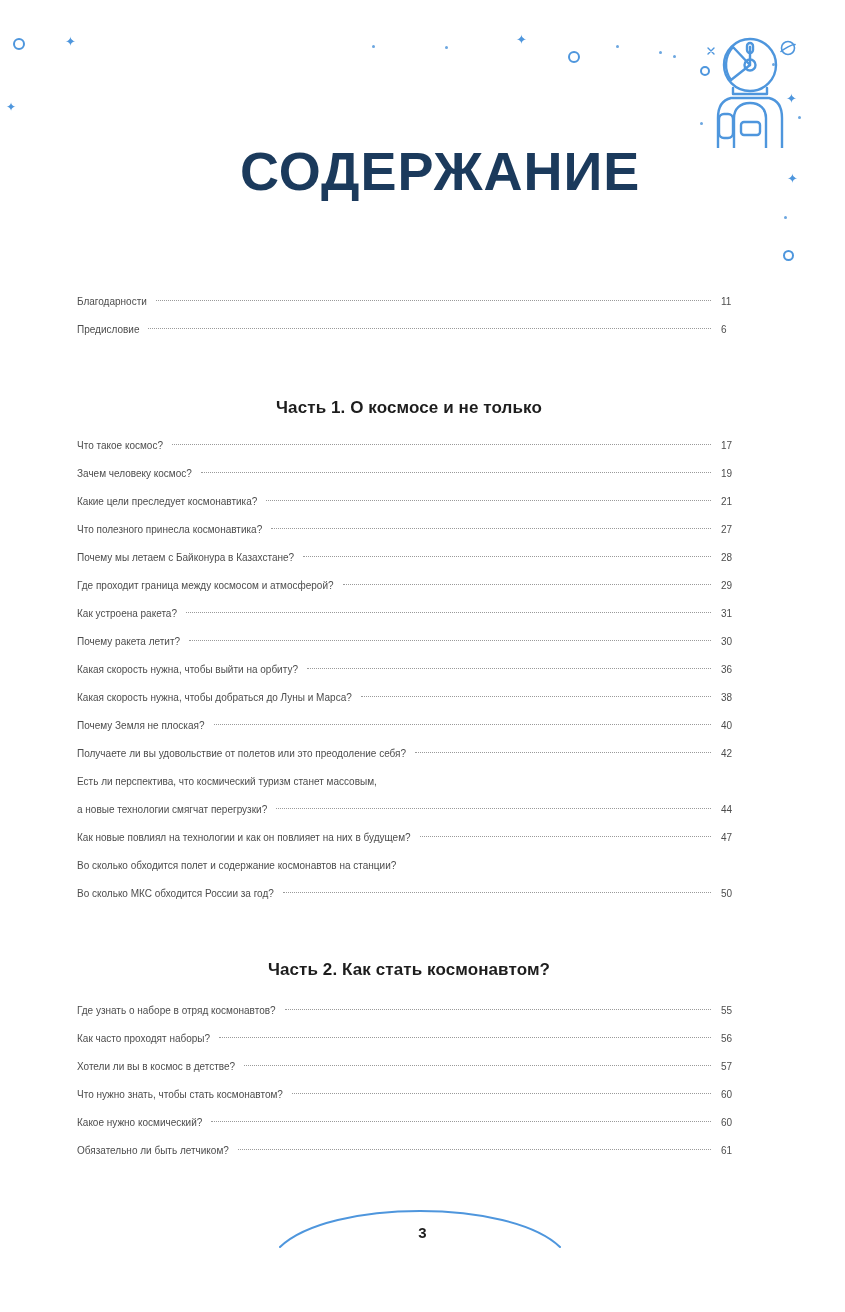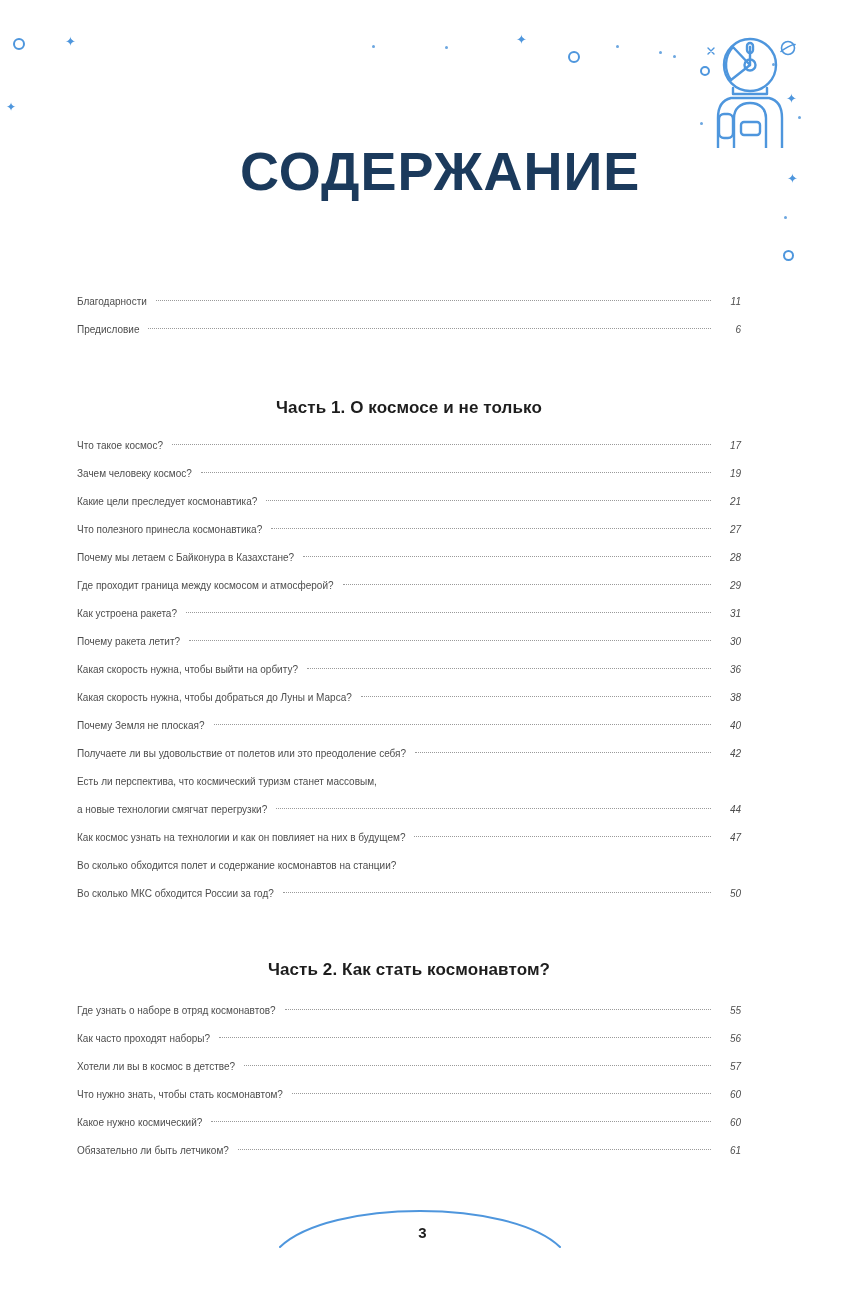--- a/index.html
+++ b/index.html
@@ -72,24 +72,22 @@
     border-bottom:1.5px dotted #9a9a9a;
     position:relative;
     top:-4px;
     min-width:0;
     height:0;
   }
   .toc-entry .entry-dots.hidden { border-bottom:none; }
   .toc-entry .entry-page {
     padding-left:10px;
     min-width:30px;
-    text-align:right;
     color:#4d4d4d;
     white-space:nowrap;
-    font-style:italic;
   }
   .toc-entry .entry-page.blank { min-width:0; padding-left:0; }
 
   .toc-section {
     text-align:center;
     font-size:17px;
     font-weight:bold;
     color:#1d1d1d;
     letter-spacing:.1px;
   }
@@ -248,21 +246,21 @@
       <span class="entry-label">Есть ли перспектива, что космический туризм станет массовым,</span>
       <span class="entry-dots hidden"></span>
       <span class="entry-page blank"></span>
     </div>
     <div class="toc-entry">
       <span class="entry-label">а новые технологии смягчат перегрузки?</span>
       <span class="entry-dots"></span>
       <span class="entry-page">44</span>
     </div>
     <div class="toc-entry">
-      <span class="entry-label">Как космос узнать на технологии и как он повлияет на них в будущем?</span>
+      <span class="entry-label">Как новые повлиял на технологии и как он повлияет на них в будущем?</span>
       <span class="entry-dots"></span>
       <span class="entry-page">47</span>
     </div>
     <div class="toc-entry">
       <span class="entry-label">Во сколько обходится полет и содержание космонавтов на станции?</span>
       <span class="entry-dots hidden"></span>
       <span class="entry-page blank"></span>
     </div>
     <div class="toc-entry">
       <span class="entry-label">Во сколько МКС обходится России за год?</span>

